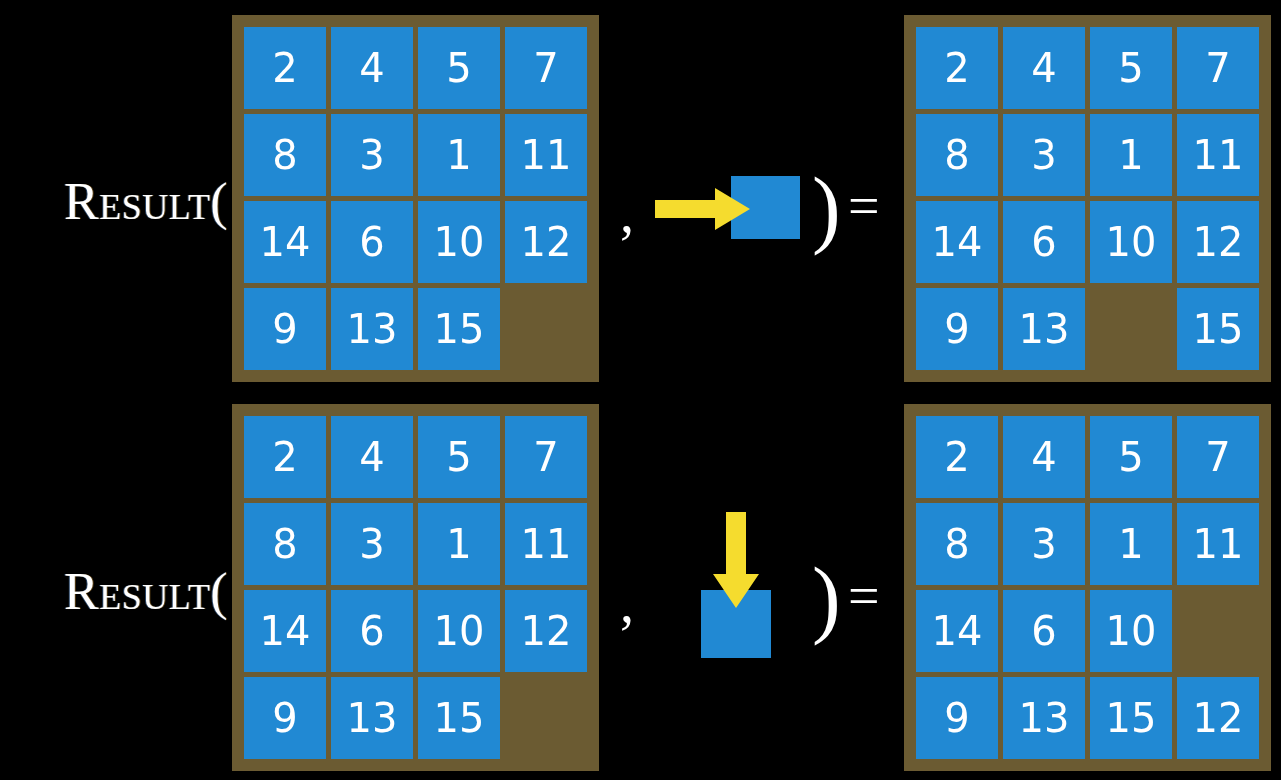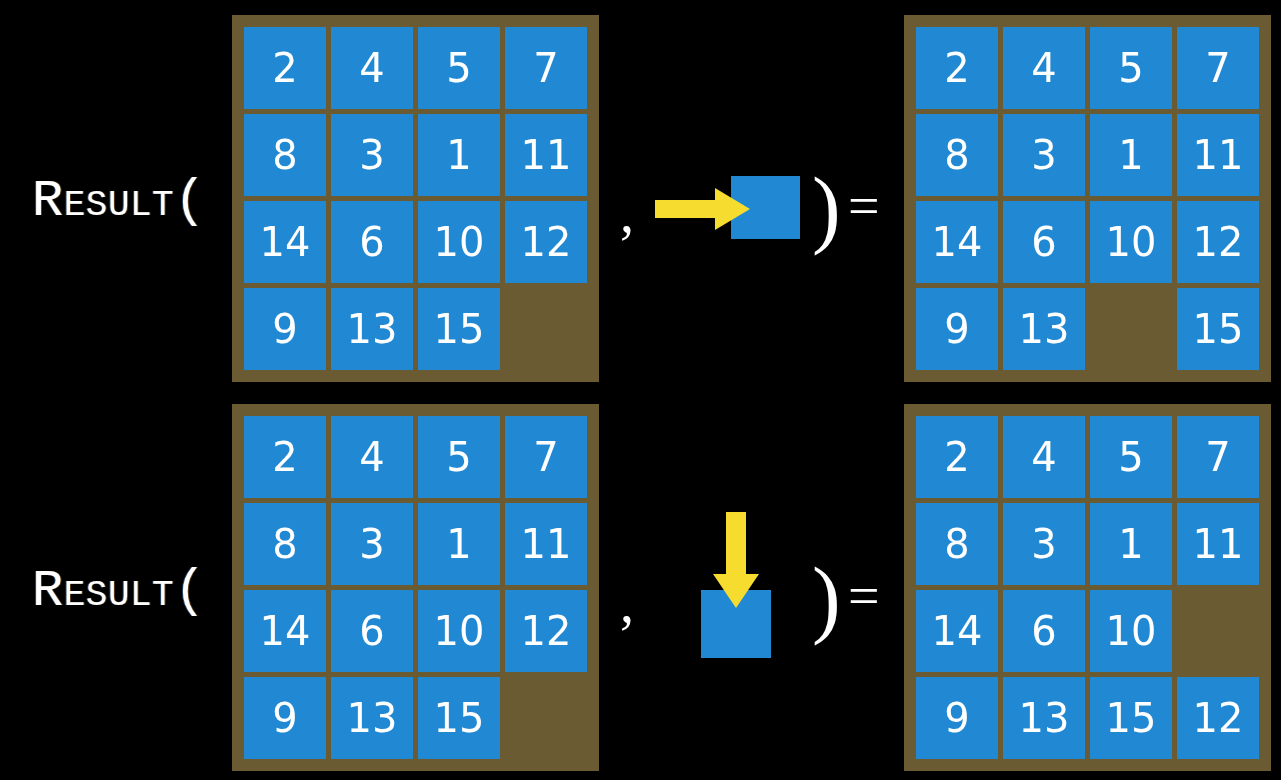--- a/index.html
+++ b/index.html
@@ -28,27 +28,28 @@
     left: 0;
     width: 1281px;
   }
   .eq-row.row-top    { top: 0px;   height: 390px; }
   .eq-row.row-bottom { top: 390px; height: 390px; }
 
   
   .result-label {
     position: absolute;
     color: #ffffff;
-    font-family: Liberation Mono, monospace;
+    font-family: Liberation Serif, serif;
     font-variant: small-caps;
     font-size: 52px;
     line-height: 1;
     letter-spacing: 0.5px;
     white-space: nowrap;
     text-shadow: 1px 0 0 rgba(170,120,40,0.55), -1px 0 0 rgba(80,130,190,0.55);
+    margin-left: 32px;
   }
 
   
   .punct {
     position: absolute;
     color: #ffffff;
     font-family: "Liberation Serif", "DejaVu Serif", serif;
     line-height: 1;
     white-space: nowrap;
   }

